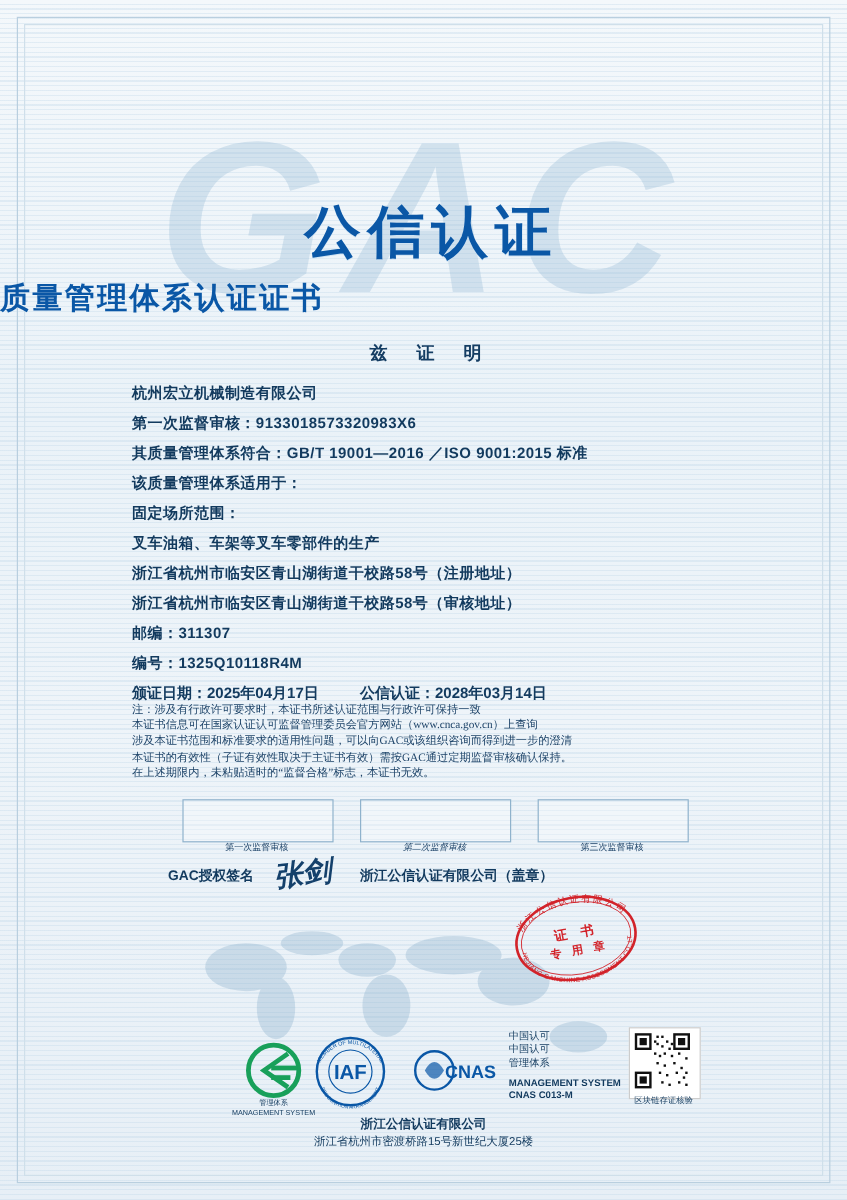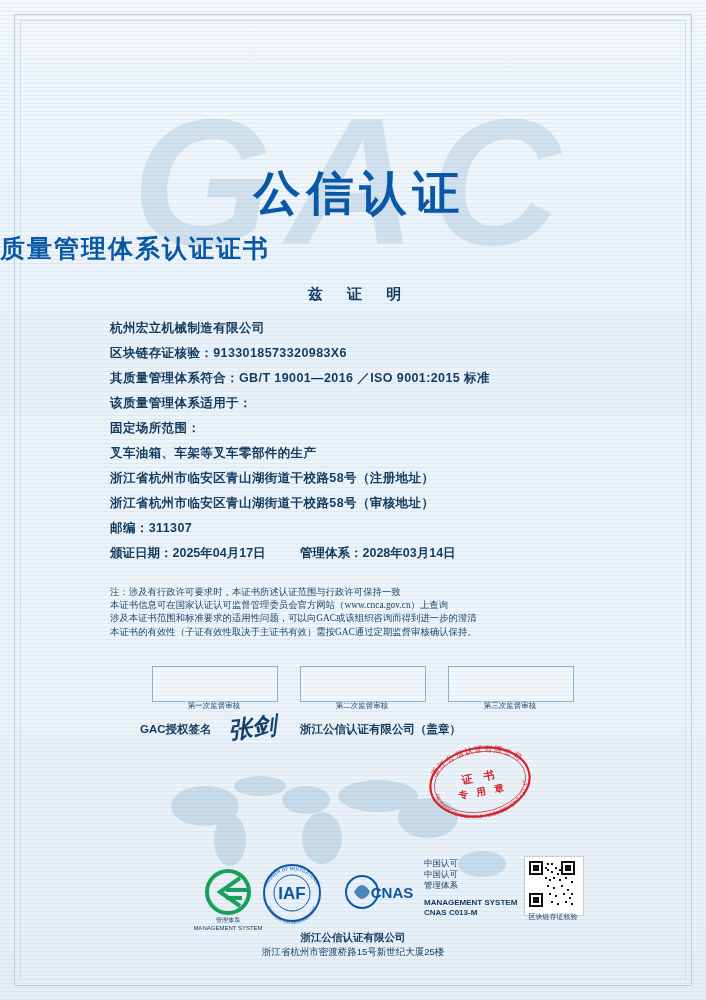--- a/index.html
+++ b/index.html
@@ -100,21 +100,21 @@
   }
   .box.b1{left:0;}
   .box.b2{left:148px;}
   .box.b3{left:296px;}
   .box-cap{
     position:absolute;top:35px;width:124px;text-align:center;
     font-family:"Liberation Serif", serif;
     font-size:7.5px;color:#1d4368;
   }
   .box-cap.c1{left:0;}
-  .box-cap.c2{left:148px;}
+  .box-cap.c2{left:148px;font-style:italic;}
   .box-cap.c3{left:296px;}
 
   .signrow{
     position:absolute;left:140px;top:718px;width:460px;height:28px;
     font-size:11.5px;color:#123a5e;font-weight:bold;
   }
   .signrow .sign-label{position:absolute;left:0;top:4px;}
   .signrow .sign-script{
     position:absolute;left:88px;top:-6px;
     font-family:"Liberation Serif", serif;
@@ -197,39 +197,41 @@
   <div class="border-inner"></div>
 
   <div class="content">
 
     <div class="title-cn">公信认证</div>
     <div class="subtitle-cn">质量管理体系认证证书</div>
     <div class="certify">兹 证 明</div>
 
     <div class="body-block">
       <div class="line">杭州宏立机械制造有限公司</div>
-      <div class="line light">区块链存证核验：9133018573320983X6</div>
+      <div class="line light">第一次监督审核：9133018573320983X6</div>
       <div class="line light">其质量管理体系符合：GB/T 19001—2016 ／ISO 9001:2015 标准</div>
       <div class="line light">该质量管理体系适用于：</div>
       <div class="line light">固定场所范围：</div>
       <div class="line light">叉车油箱、车架等叉车零部件的生产</div>
       <div class="line light">浙江省杭州市临安区青山湖街道干校路58号（注册地址）</div>
       <div class="line light">浙江省杭州市临安区青山湖街道干校路58号（审核地址）</div>
       <div class="line light">邮编：311307</div>
+      <div class="line light">编号：1325Q10118R4M</div>
       <div class="dates">
         <span>颁证日期：2025年04月17日</span>
-        <span class="d2">管理体系：2028年03月14日</span>
+        <span class="d2">公信认证：2028年03月14日</span>
       </div>
     </div>
 
     <div class="notes">
       <div>注：涉及有行政许可要求时，本证书所述认证范围与行政许可保持一致</div>
       <div>本证书信息可在国家认证认可监督管理委员会官方网站（www.cnca.gov.cn）上查询</div>
       <div>涉及本证书范围和标准要求的适用性问题，可以向GAC或该组织咨询而得到进一步的澄清</div>
       <div>本证书的有效性（子证有效性取决于主证书有效）需按GAC通过定期监督审核确认保持。</div>
+      <div>在上述期限内，未粘贴适时的“监督合格”标志，本证书无效。</div>
     </div>
 
     <div class="boxes">
       <div class="box b1"></div>
       <div class="box b2"></div>
       <div class="box b3"></div>
       <div class="box-cap c1">第一次监督审核</div>
       <div class="box-cap c2">第二次监督审核</div>
       <div class="box-cap c3">第三次监督审核</div>
     </div>

